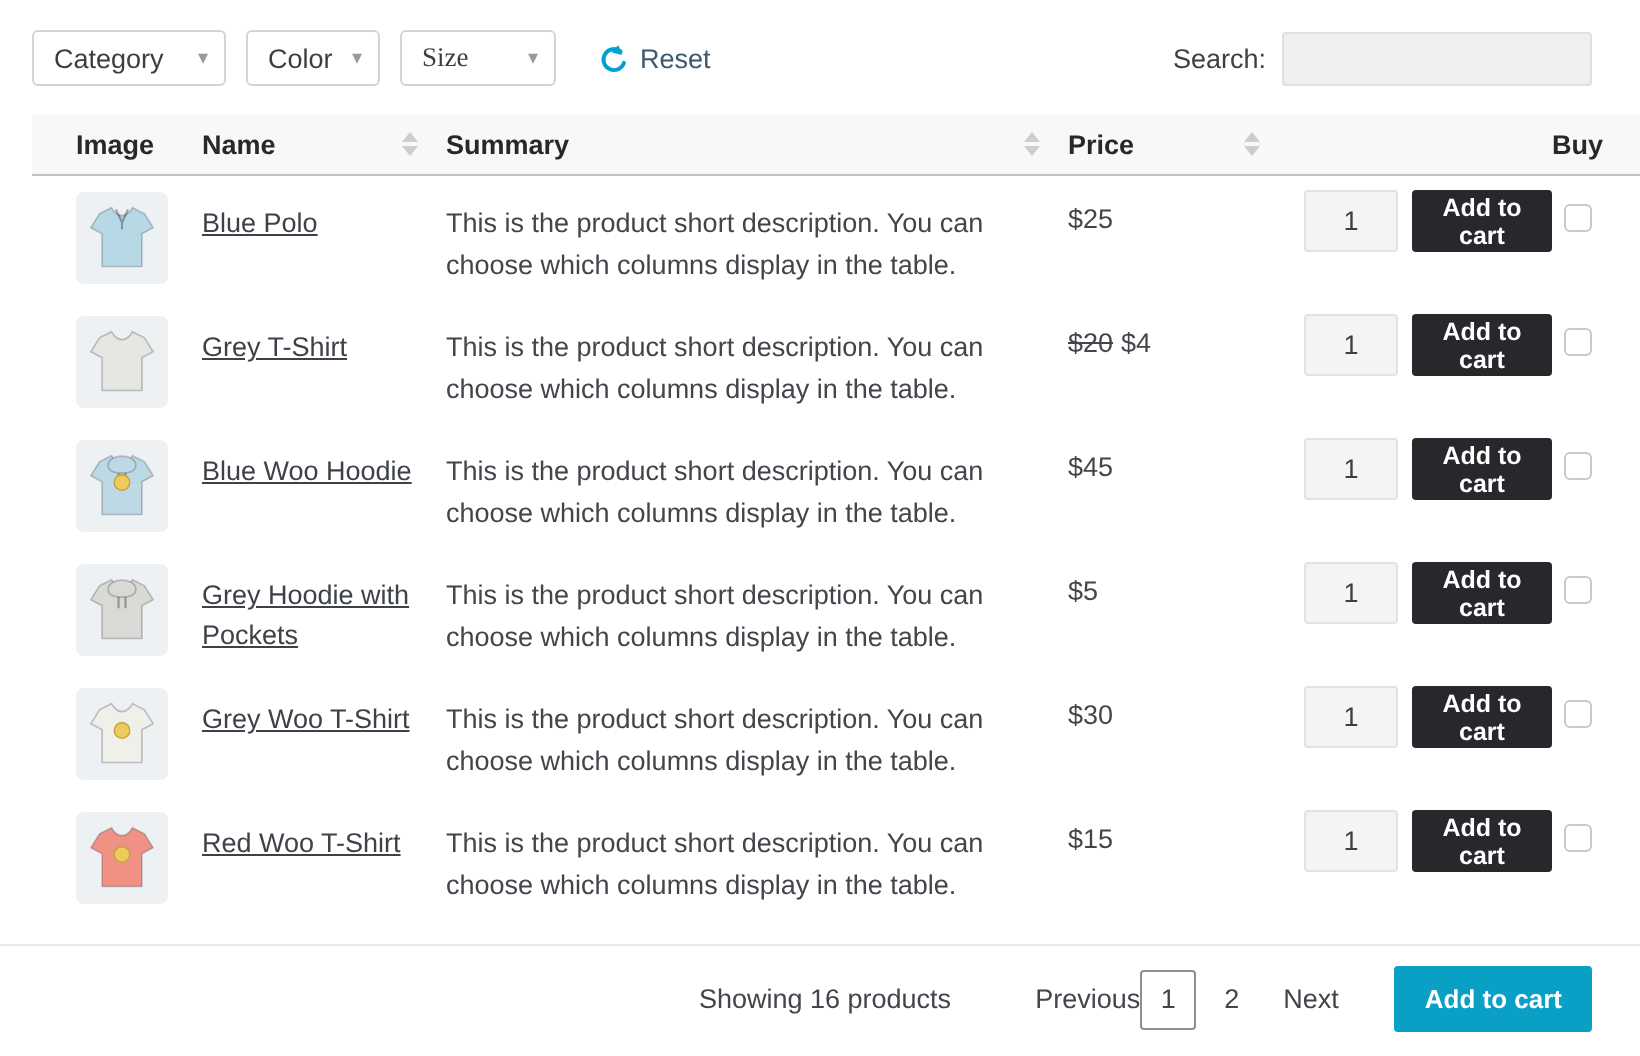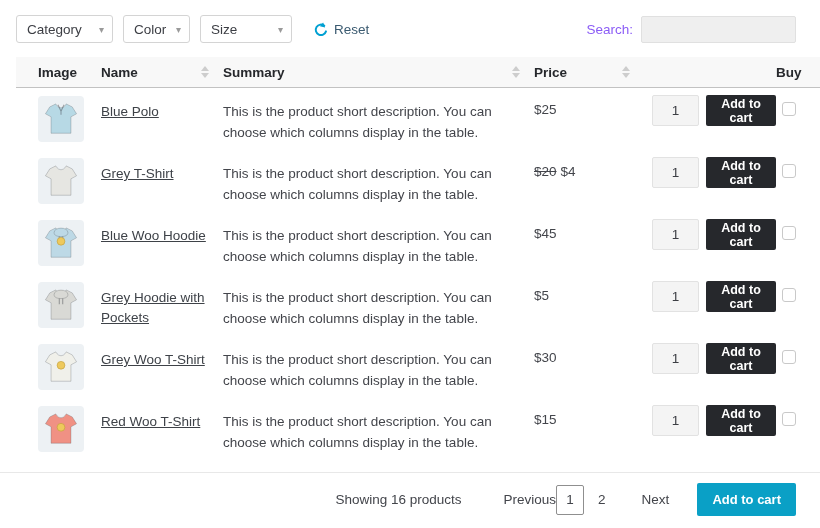--- a/index.html
+++ b/index.html
@@ -7,26 +7,26 @@
     font-family: "Liberation Sans", "DejaVu Sans", sans-serif;
     color:#414349; font-size:13.5px; }
   .page { width:820px; height:528px; overflow:hidden; }
 
   
   .filterbar { display:flex; align-items:center; margin:15px 24px 0 16px; height:28px; }
   .select { display:flex; align-items:center; justify-content:space-between;
     border:1px solid #d4d4d4; border-radius:3px; background:#fff; height:28px;
     padding:0 8px 0 10px; margin-right:10px; cursor:pointer; color:#3c3e44; }
   .select .caret { color:#9a9a9a; font-size:10px; margin-left:8px; }
-  .sel-category{ width:97px; } .sel-color{ width:67px; } .sel-size{ width:92px; }
+  .sel-category{ width:97px; } .sel-color{ width:67px; } .sel-size{ width:78px;font-family:Liberation Serif, serif; }
   .reset { display:flex; align-items:flex-end; margin-left:12px; cursor:pointer; }
   .reset svg { margin-right:5px; }
   .reset-label { color:#3a5a70; }
   .searchwrap { margin-left:auto; display:flex; align-items:center; }
-  .search-label { margin-right:8px; color:#8b5cf6;text-align:right; }
+  .search-label { margin-right:8px; color:#404040;text-align:right; }
   .search-input { width:155px; height:27px; background:#efefef; border:1px solid #e0e0e0;
     border-radius:2px; padding:0 6px; font:inherit; color:#3c3e44; }
 
   
   .grid { display:grid; grid-template-columns:63px 122px 311px 110px 132px 1fr;
     padding:0 24px 0 22px;margin-left:16px; }
   .thead { margin-top:14px; background:#f8f8f8; border-bottom:1px solid #c2c2c2;
     height:31px; align-items:center; font-weight:bold; color:#26282c; }
   .th { display:flex; align-items:center; justify-content:space-between; padding-right:14px; }
   .th-right { justify-content:flex-end; padding-right:0; }
@@ -69,21 +69,21 @@
   .divider { border-top:1px solid #e8e8e8; margin:12px 0 0 0; }
   .footer { display:flex; align-items:center; justify-content:flex-end;
     padding:10px 24px 0 22px; }
   .showing { margin-right:42px; color:#43454b; }
   .pag-link { color:#43454b; cursor:pointer; }
   .prev { }
   .page-current { width:28px; height:30px; border:1px solid #8f8f8f; border-radius:2px;
     display:flex; align-items:center; justify-content:center; margin-right:14px;
     color:#43454b; cursor:pointer; background:#fff; }
   .page-2 { margin-right:22px; }
-  .next { margin-right:28px;margin-left:14px; }
+  .next { margin-right:28px; }
   .btn-teal { height:33px; padding:0 15px; background:#0aa0c6; color:#fff; border:none;
     border-radius:2px; font-family:inherit; font-size:13px; font-weight:bold; cursor:pointer; }
 </style>
 </head>
 <body>
 
 <div class="page">
 
   <div class="filterbar">
     <div class="select sel-category">

